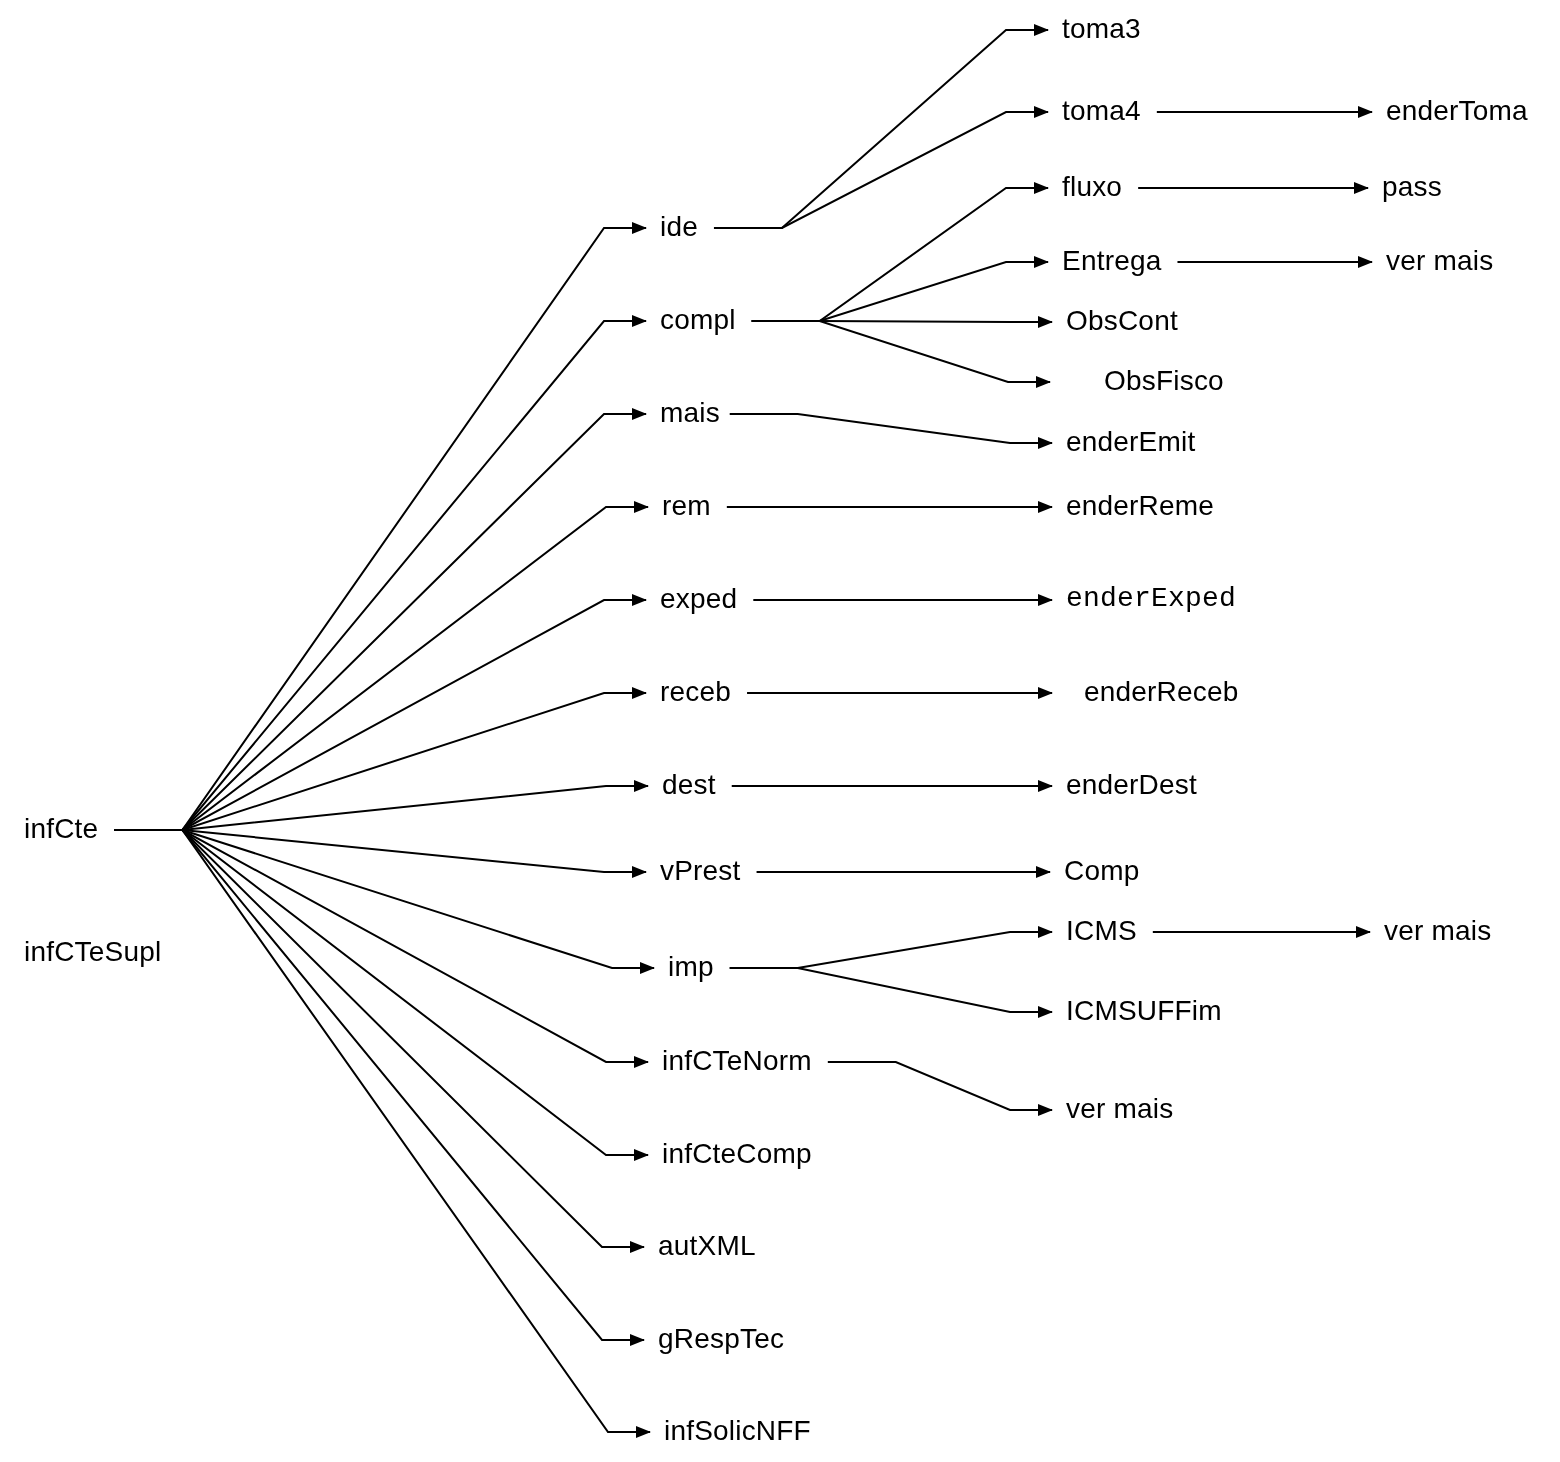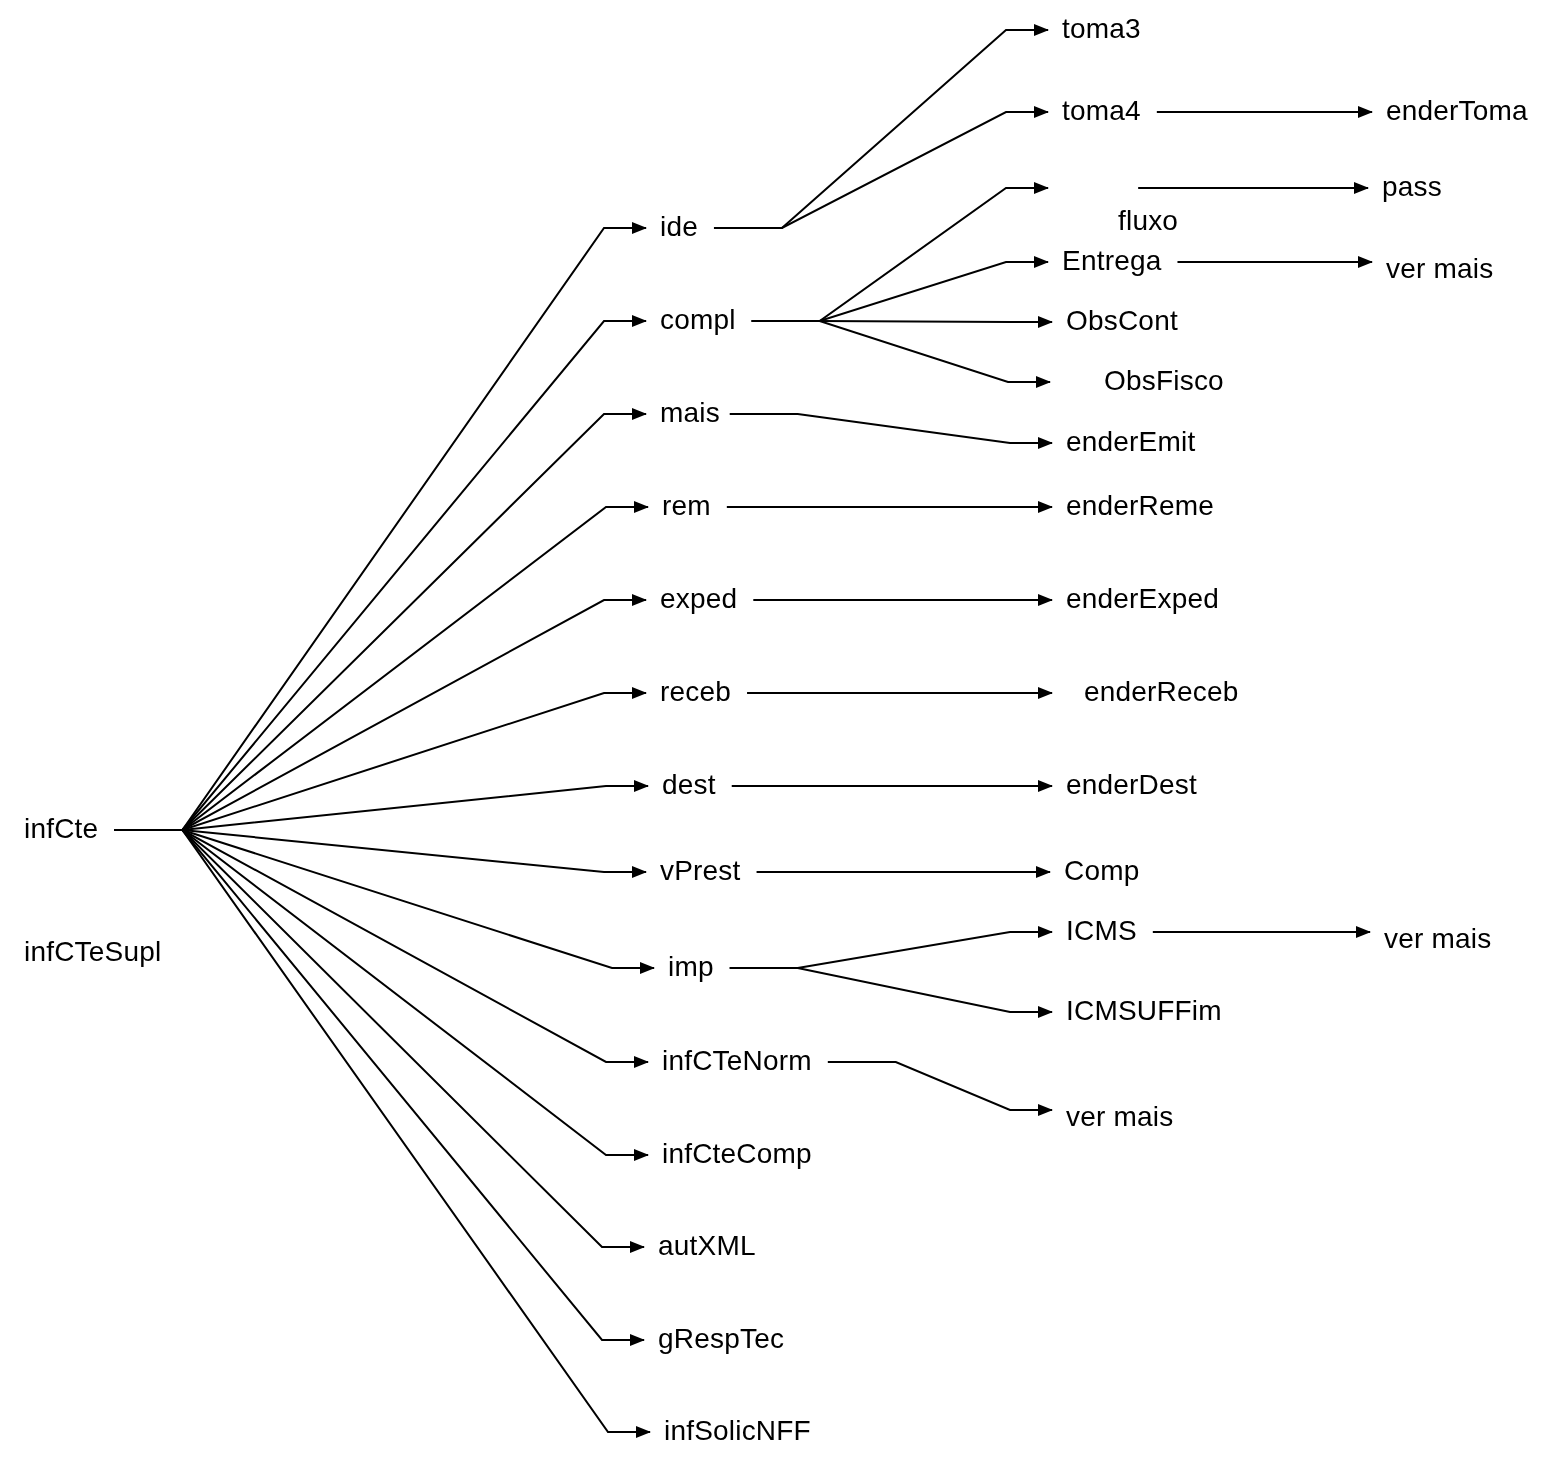--- a/index.html
+++ b/index.html
@@ -35,21 +35,20 @@
     position: absolute;
     transform: translateY(-52%);
     font-size: 28px;
     line-height: 1.1;
     color: var(--text-color, #000000);
     white-space: nowrap;
     letter-spacing: 0.2px;
   }
   .node-label[data-interactable="true"] {
     cursor: pointer;
-    margin-top: 8px;
   }
 </style>
 </head>
 <body>
 
 <div id="diagram" data-interactable="false" style="background: rgb(255, 255, 255);">
   <svg id="edges-svg" data-interactable="false" viewBox="0 0 1560 1462" xmlns="http://www.w3.org/2000/svg">
     <defs>
       <marker id="arrow" markerUnits="userSpaceOnUse" markerWidth="15" markerHeight="12" refX="14" refY="6" orient="auto">
         <path d="M0,0 L15,6 L0,12 Z" fill="#000000"></path>
@@ -102,27 +101,27 @@
     <span class="node-label" data-interactable="false" style="left: 662px; top: 786px;">dest</span>
     <span class="node-label" data-interactable="false" style="left: 660px; top: 872px;">vPrest</span>
     <span class="node-label" data-interactable="false" style="left: 668px; top: 968px;">imp</span>
     <span class="node-label" data-interactable="false" style="left: 662px; top: 1062px; text-align: right;">infCTeNorm</span>
     <span class="node-label" data-interactable="false" style="left: 662px; top: 1155px;">infCteComp</span>
     <span class="node-label" data-interactable="false" style="left: 658px; top: 1247px;">autXML</span>
     <span class="node-label" data-interactable="false" style="left: 658px; top: 1340px;">gRespTec</span>
     <span class="node-label" data-interactable="false" style="left: 664px; top: 1432px;">infSolicNFF</span>
     <span class="node-label" data-interactable="false" style="left: 1062px; top: 30px;">toma3</span>
     <span class="node-label" data-interactable="false" style="left: 1062px; top: 112px;">toma4</span>
-    <span class="node-label" data-interactable="false" style="left: 1118px; top: 188px; margin-top: 34px;">fluxo</span>
+    <span class="node-label" data-interactable="false" style="left: 1062px; top: 188px;">fluxo</span>
     <span class="node-label" data-interactable="false" style="left: 1062px; top: 262px;">Entrega</span>
     <span class="node-label" data-interactable="false" style="left: 1066px; top: 322px; text-align: center;">ObsCont</span>
     <span class="node-label" data-interactable="false" style="left: 1064px; top: 382px; margin-left: 40px;">ObsFisco</span>
     <span class="node-label" data-interactable="false" style="left: 1066px; top: 443px;">enderEmit</span>
     <span class="node-label" data-interactable="false" style="left: 1066px; top: 507px;">enderReme</span>
-    <span class="node-label" data-interactable="false" style="left: 1066px; top: 600px;">enderExped</span>
+    <span class="node-label" data-interactable="false" style="left: 1066px; top: 600px; font-family: Liberation Mono, monospace;">enderExped</span>
     <span class="node-label" data-interactable="false" style="left: 1066px; top: 693px; margin-left: 18px;">enderReceb</span>
     <span class="node-label" data-interactable="false" style="left: 1066px; top: 786px;">enderDest</span>
     <span class="node-label" data-interactable="false" style="left: 1064px; top: 872px;">Comp</span>
     <span class="node-label" data-interactable="false" style="left: 1066px; top: 932px;">ICMS</span>
     <span class="node-label" data-interactable="false" style="left: 1066px; top: 1012px;">ICMSUFFim</span>
     <span class="node-label" data-interactable="true" style="left: 1066px; top: 1110px;">ver mais</span>
     <span class="node-label" data-interactable="false" style="left: 1386px; top: 112px;">enderToma</span>
     <span class="node-label" data-interactable="false" style="left: 1382px; top: 188px;">pass</span>
     <span class="node-label" data-interactable="true" style="left: 1386px; top: 262px;">ver mais</span>
     <span class="node-label" data-interactable="true" style="left: 1384px; top: 932px;">ver mais</span>

